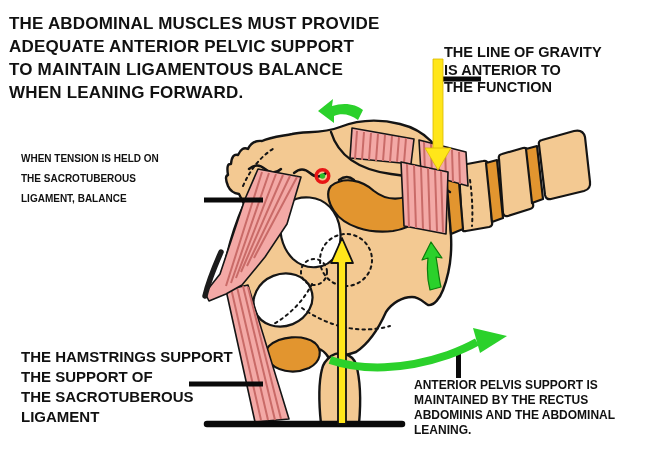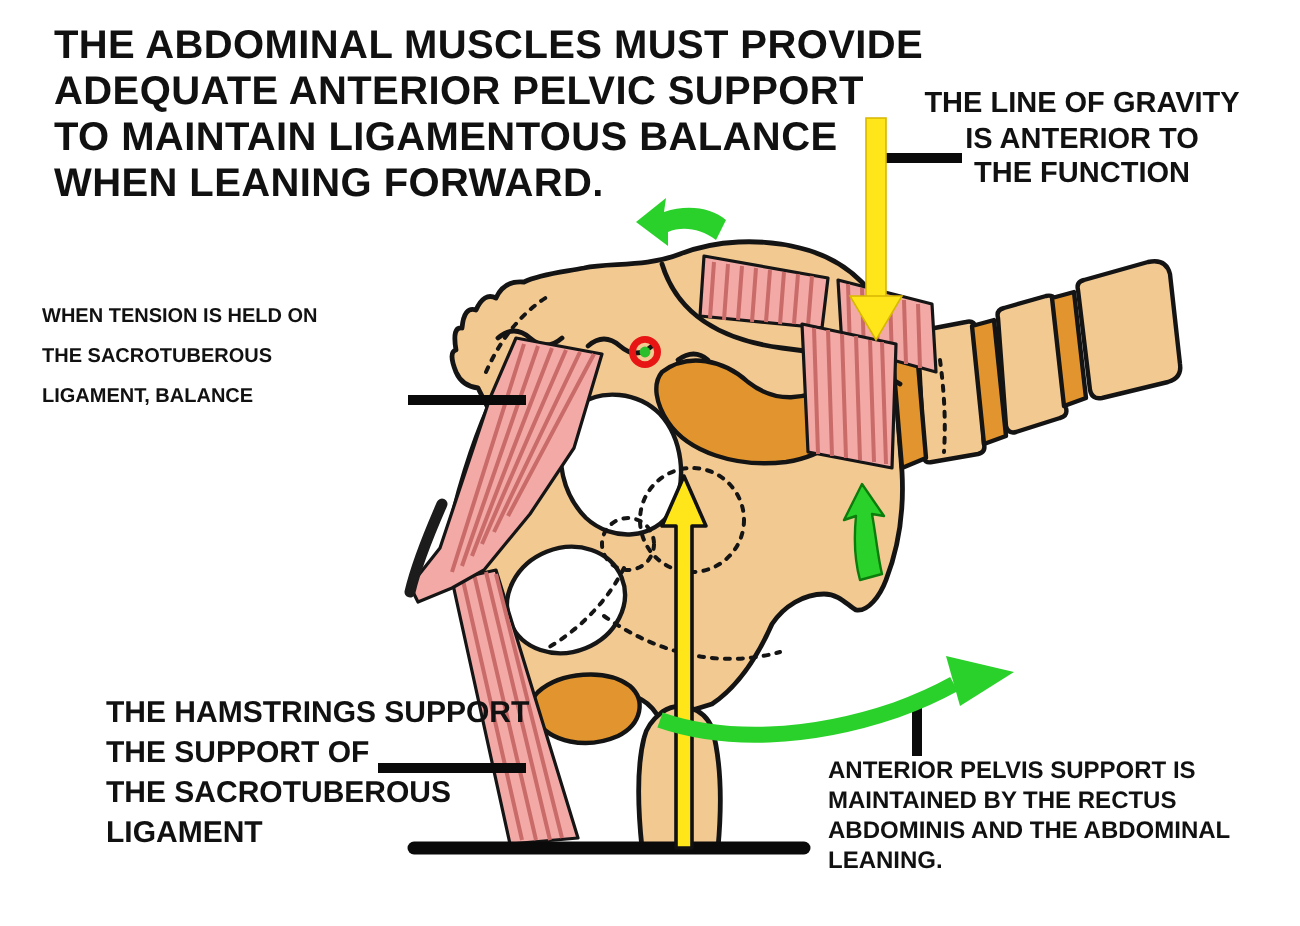--- a/index.html
+++ b/index.html
@@ -1,23 +1,23 @@
 <!DOCTYPE html>
 <html style="--bone: #F3C992; --boneDark: #E2952F; --muscle: #F3A9A6; --muscleStripe: #C96B68; --green: #2BD12B; --yellow: #FFE61A; --markerRed: #E81515; --markerGreen: #2BBF2B; --ink: #111111;"><head>
 <meta charset="utf-8">
 <style>
   html,body{margin:0;padding:0;background:#fff;}
   .diagram{position:relative;width:650px;height:463px;background:#fff;overflow:hidden;
            font-family:"Liberation Sans",sans-serif;color:var(--ink,#111);}
   .cap{position:absolute;font-weight:700;color:var(--ink,#111);white-space:nowrap;}
   .cap .ln{display:block;}
-  .cap-heading{left:27px;top:12px;font-size:20px;line-height:23px;letter-spacing:.2px;}
-  .cap-gravity{left:444px;top:44px;width:194px;font-size:14.5px;line-height:17.5px;text-align:center;}
+  .cap-heading{left:9px;top:12px;font-size:17px;line-height:23px;letter-spacing:.2px;}
+  .cap-gravity{left:444px;top:44px;width:194px;font-size:14.5px;line-height:17.5px;text-align:left;}
   .cap-tension{left:21px;top:149px;font-size:10px;line-height:20px;}
-  .cap-hamstrings{left:21px;top:347px;font-size:15px;line-height:20px;margin-left:32px;}
+  .cap-hamstrings{left:21px;top:347px;font-size:15px;line-height:20px;}
   .cap-anterior{left:414px;top:378px;font-size:12px;line-height:15px;}
   svg.art{position:absolute;left:0;top:0;}
   .bone{fill:var(--bone,#F3C992);stroke:#141414;stroke-width:2.4;stroke-linejoin:round;}
   .bone2{fill:var(--bone,#F3C992);stroke:#141414;stroke-width:2.2;stroke-linejoin:round;}
   .orange{fill:var(--boneDark,#E2952F);stroke:#141414;stroke-width:2.2;stroke-linejoin:round;}
   .whitehole{fill:#fff;stroke:#161616;stroke-width:2.2;}
   .muscle{fill:var(--muscle,#F3A9A6);stroke:#151515;stroke-width:1.6;stroke-linejoin:round;}
   .stripes{stroke:var(--muscleStripe,#C96B68);stroke-width:2;fill:none;}
   .inkline{stroke:#141414;stroke-width:2.4;fill:none;stroke-linecap:round;}
   .dotted{stroke:#151515;stroke-width:2;stroke-dasharray:2.5 4;fill:none;stroke-linecap:round;}

